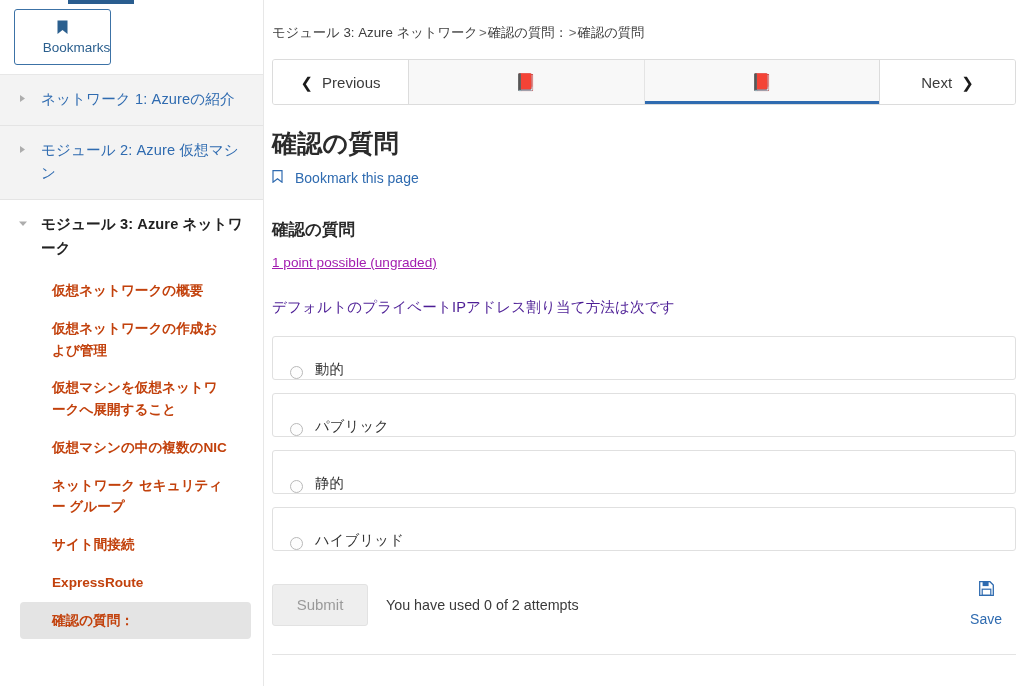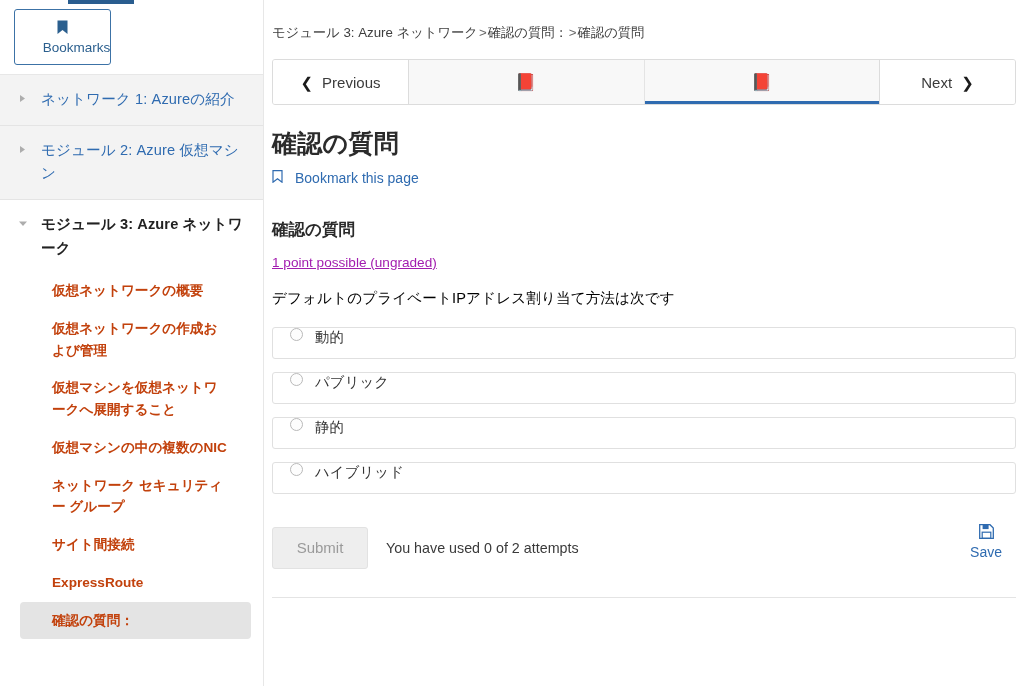--- a/index.html
+++ b/index.html
@@ -202,32 +202,32 @@
     margin-top: 32px;
   }
   .prob-points {
     font-size: 13.6px;
     color: #a21caf;
     margin-top: 6px;
     text-decoration: underline;
   }
   .question-text {
     font-size: 14.6px;
-    color: #000000;
-    margin-top: 19px;
+    color: #4c1d95;
+    margin-top: 28px;
     letter-spacing: .1px;
   }
 
   .choices { margin-top: 19px; }
   .choice {
-    height: 32px;
+    height: 44px;
     border: 1px solid #e0e0e0;
     border-radius: 3px;
     display: flex;
-    align-items: flex-start;
+    align-items: flex-end;
     padding-left: 17px;
     margin-bottom: 13px;
     background: #fff;
     cursor: pointer;
   }
   .radio {
     width: 13px; height: 13px;
     min-width: 13px;
     border: 1px solid #b9b9b9;
     border-radius: 50%;
@@ -265,21 +265,21 @@
     font-size: 14.3px;
     color: #3a3a3a;
   }
   .save-action {
     position: absolute;
     right: 14px;
     top: -2px;
     display: flex;
     flex-direction: column;
     align-items: center;
-    gap: 1px;
+    gap: 11px;
     color: #2f6bb0;
     cursor: pointer;
   }
   .save-action .save-label { font-size: 14px; color: #2f6bb0; }
 
   .bottom-rule {
     margin-top: 27px;
     height: 1px;
     background: #e4e4e4;
   }

